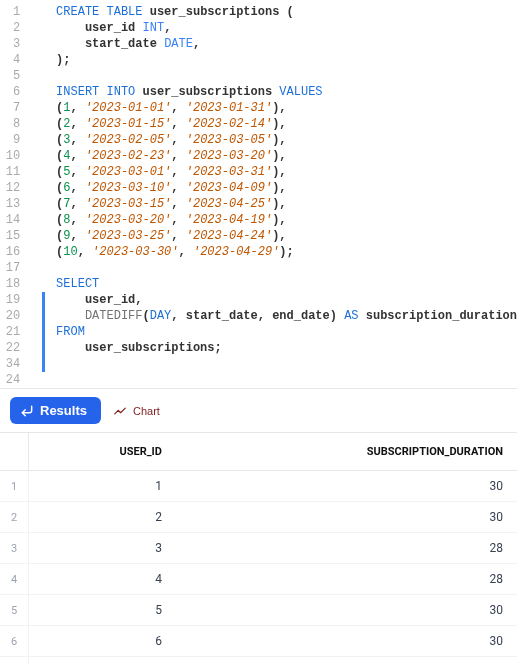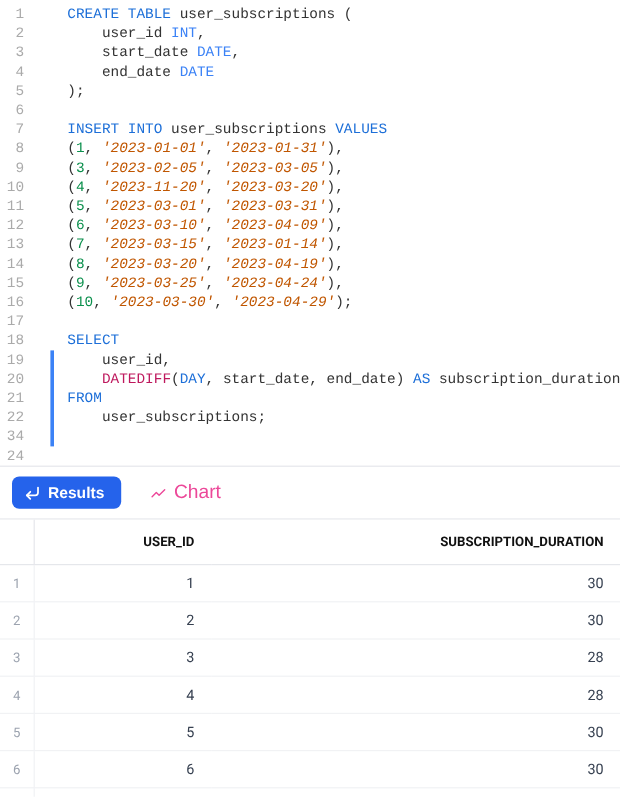--- a/index.html
+++ b/index.html
@@ -30,47 +30,47 @@
 .highlight-bar {
   position: absolute;
   left: 14px;
   width: 3px;
   background: #3b82f6;
 }
 .kw { color: #1d6fd8; margin-top: 43px; }
 .tk-type { color: #3b82f6; }
 .num { color: #0a8f4c; }
 .str { color: #c05600; font-style: italic; }
-.fn { color: #be185d; }
-.id { color: #333; }
+.fn { color: #737373; }
+.id { color: #333; font-weight: bold; }
 .toolbar {
   display: flex;
-  gap: 24px;
+  gap: 12px;
   padding: 8px 10px;
   border-top: 1px solid #e5e7eb;
   border-bottom: 1px solid #e5e7eb;
 }
 .results-btn {
   background: #2563eb;
   color: #fff;
   border: none;
   border-radius: 6px;
   padding: 6px 14px 6px 10px;
   font-size: 13px;
   font-weight: 600;
   display: flex;
   align-items: center;
   gap: 6px;
   cursor: pointer;
 }
 .chart-btn {
   background: transparent;
   border: none;
-  color: #ec4899;
-  font-size: 16px;
+  color: #7f1d1d;
+  font-size: 11px;
   font-weight: 500;
   display: flex;
   align-items: center;
   gap: 6px;
   cursor: pointer;
 }
 .icon-svg { width: 14px; height: 14px; }
 .table-wrap { overflow: auto; }
 table { border-collapse: collapse; width: 100%; }
 th {
@@ -130,30 +130,30 @@
       <div>21</div>
       <div>22</div>
       <div>34</div>
       <div>24</div>
     </div>
   <div class="code" id="code">
       <div class="highlight-bar" style="top: 288px; height: 80px;"></div>
       <div class="code-line"><span class="kw">CREATE TABLE</span><span class="id"> user_subscriptions (</span></div>
       <div class="code-line"><span class="id">    user_id </span><span class="tk-type">INT</span><span class="id">,</span></div>
       <div class="code-line"><span class="id">    start_date </span><span class="tk-type">DATE</span><span class="id">,</span></div>
-      <div class="code-line"><span class="id">    end_date </span><span class="tk-type">DATE</span></div>
       <div class="code-line"><span class="id">);</span></div>
       <div class="code-line"></div>
       <div class="code-line"><span class="kw">INSERT INTO</span><span class="id"> user_subscriptions </span><span class="kw">VALUES</span></div>
       <div class="code-line"><span class="id">(</span><span class="num">1</span><span class="id">, </span><span class="str">'2023-01-01'</span><span class="id">, </span><span class="str">'2023-01-31'</span><span class="id">),</span></div>
+      <div class="code-line"><span class="id">(</span><span class="num">2</span><span class="id">, </span><span class="str">'2023-01-15'</span><span class="id">, </span><span class="str">'2023-02-14'</span><span class="id">),</span></div>
       <div class="code-line"><span class="id">(</span><span class="num">3</span><span class="id">, </span><span class="str">'2023-02-05'</span><span class="id">, </span><span class="str">'2023-03-05'</span><span class="id">),</span></div>
-      <div class="code-line"><span class="id">(</span><span class="num">4</span><span class="id">, </span><span class="str">'2023-11-20'</span><span class="id">, </span><span class="str">'2023-03-20'</span><span class="id">),</span></div>
+      <div class="code-line"><span class="id">(</span><span class="num">4</span><span class="id">, </span><span class="str">'2023-02-23'</span><span class="id">, </span><span class="str">'2023-03-20'</span><span class="id">),</span></div>
       <div class="code-line"><span class="id">(</span><span class="num">5</span><span class="id">, </span><span class="str">'2023-03-01'</span><span class="id">, </span><span class="str">'2023-03-31'</span><span class="id">),</span></div>
       <div class="code-line"><span class="id">(</span><span class="num">6</span><span class="id">, </span><span class="str">'2023-03-10'</span><span class="id">, </span><span class="str">'2023-04-09'</span><span class="id">),</span></div>
-      <div class="code-line"><span class="id">(</span><span class="num">7</span><span class="id">, </span><span class="str">'2023-03-15'</span><span class="id">, </span><span class="str">'2023-01-14'</span><span class="id">),</span></div>
+      <div class="code-line"><span class="id">(</span><span class="num">7</span><span class="id">, </span><span class="str">'2023-03-15'</span><span class="id">, </span><span class="str">'2023-04-25'</span><span class="id">),</span></div>
       <div class="code-line"><span class="id">(</span><span class="num">8</span><span class="id">, </span><span class="str">'2023-03-20'</span><span class="id">, </span><span class="str">'2023-04-19'</span><span class="id">),</span></div>
       <div class="code-line"><span class="id">(</span><span class="num">9</span><span class="id">, </span><span class="str">'2023-03-25'</span><span class="id">, </span><span class="str">'2023-04-24'</span><span class="id">),</span></div>
       <div class="code-line"><span class="id">(</span><span class="num">10</span><span class="id">, </span><span class="str">'2023-03-30'</span><span class="id">, </span><span class="str">'2023-04-29'</span><span class="id">);</span></div>
       <div class="code-line"></div>
       <div class="code-line"><span class="kw">SELECT</span></div>
       <div class="code-line"><span class="id">    user_id,</span></div>
       <div class="code-line"><span class="id">    </span><span class="fn">DATEDIFF</span><span class="id">(</span><span class="kw">DAY</span><span class="id">, start_date, end_date) </span><span class="kw">AS</span><span class="id"> subscription_duration</span></div>
       <div class="code-line"><span class="kw">FROM</span></div>
       <div class="code-line"><span class="id">    user_subscriptions;</span></div>
       <div class="code-line"></div>

